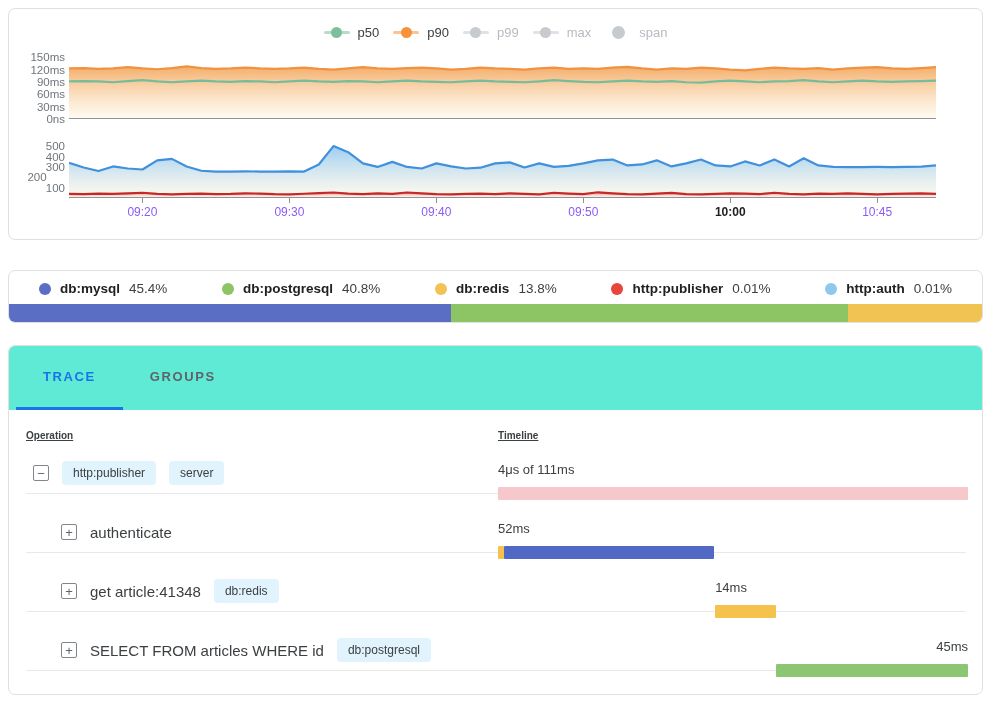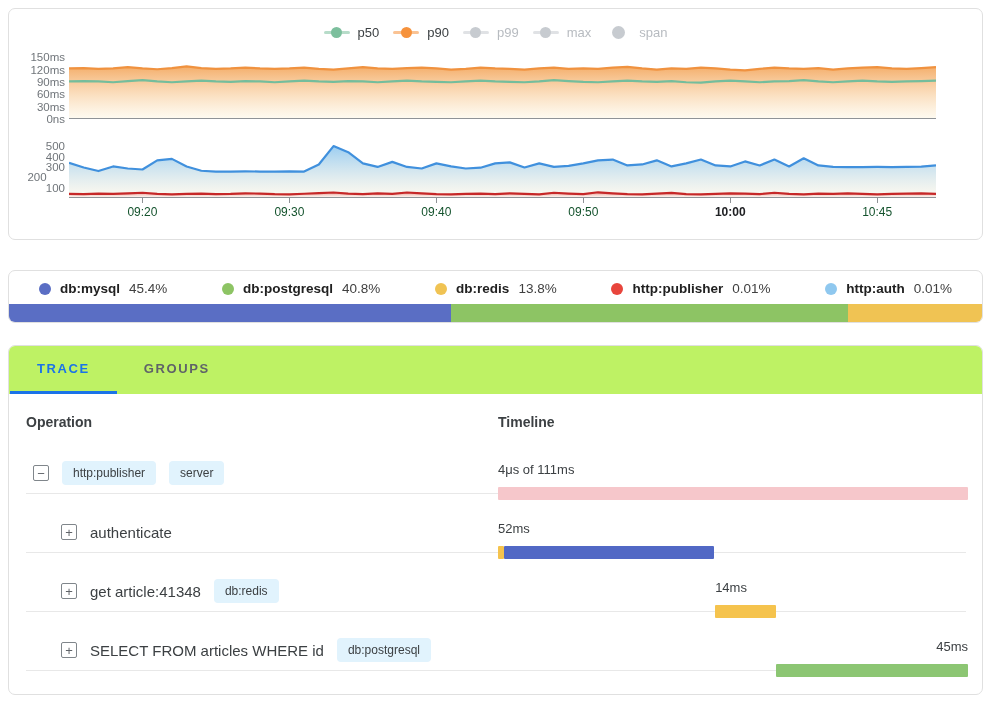--- a/index.html
+++ b/index.html
@@ -19,38 +19,38 @@
   .dotted { background-image: radial-gradient(rgba(255,255,255,.85) 17%, transparent 19%); background-size:3px 3px; }
   .lg-label { font-size:13px; color:#3c4043; }
   .lg-item.disabled .lg-label { color:#b7bbc0; }
 
   
   .ylabel { position:absolute; width:56px; text-align:right; font-size:11.5px; color:#70757a; }
   .plot { position:absolute; left:60px; width:867px; border-bottom:1px solid #8f9397; }
   #plot1 { top:44px; height:66px; }
   #plot2 { top:131px; height:58px; }
   .xtickmark { position:absolute; top:189px; width:1px; height:5px; background:#8f9397; }
-  .xlabel { position:absolute; top:196px; width:64px; text-align:center; font-size:12px; color:#14532d; }
+  .xlabel { position:absolute; top:196px; width:64px; text-align:center; font-size:12px; color:#8b5cf6; }
   .xlabel.bold { font-weight:bold; color:#202124; }
 
   
   #breakdown-legend { position:absolute; top:0; left:0; right:0; height:35px; display:flex; align-items:center; justify-content:space-between; padding:0 30px 0 30px; }
   .bd-item { display:flex; align-items:center; gap:9px; }
   .bd-dot { width:12px; height:12px; border-radius:50%; flex:none; }
   .bd-name { font-size:13.5px; font-weight:bold; color:#212121; }
   .bd-pct { font-size:13.5px; color:#404040; }
   #breakdown-bar { position:absolute; bottom:0; left:0; right:0; height:18px; display:flex; }
   .bd-seg { height:100%; }
 
   
-  #tabbar { height:48px; background:#bef264; display:flex; align-items:stretch; padding-left:1px; }
+  #tabbar { height:64px; background:#5eead4; display:flex; align-items:stretch; padding-left:7px; }
   .tab { display:flex; align-items:center; padding:0 27px; font-size:13px; font-weight:bold; letter-spacing:1.6px; color:#5f6368; cursor:pointer; border-bottom:3px solid transparent; }
   .tab.active { color:#1a73e8; border-bottom-color:#1a73e8; }
   #thead { position:absolute; top:68px; left:0; right:0; }
-  .th { position:absolute; font-size:14px; font-weight:bold; color:#3c4043; top:0; }
+  .th { position:absolute; font-size:10px; font-weight:bold; color:#3c4043; top:16px;text-decoration:underline; }
   #th-op { left:17px; } #th-tl { left:489px; }
   #rows { position:absolute; top:100px; left:0; right:0; }
   .trow { position:relative; height:59px; }
   .guide { position:absolute; left:17px; right:16px; top:47px; height:1px; background:#e8e8e8; }
   .op { position:absolute; left:17px; top:13px; height:28px; display:flex; align-items:center; }
   .toggle { width:16px; height:16px; border:1.5px solid #80868b; border-radius:2px; color:#5f6368; display:flex; align-items:center; justify-content:center; font-size:13px; line-height:1; cursor:pointer; flex:none; }
   .oplabel { font-size:15px; color:#3c4043; margin-left:13px; white-space:nowrap; }
   .badge { background:#e1f3fd; color:#3c4043; font-size:12px; padding:5px 11px; border-radius:4px; margin-left:13px; white-space:nowrap; }
   .tl { position:absolute; left:489px; width:470px; top:0; height:59px; }
   .dur { position:absolute; top:16px; font-size:13px; color:#3c4043; white-space:nowrap; }

